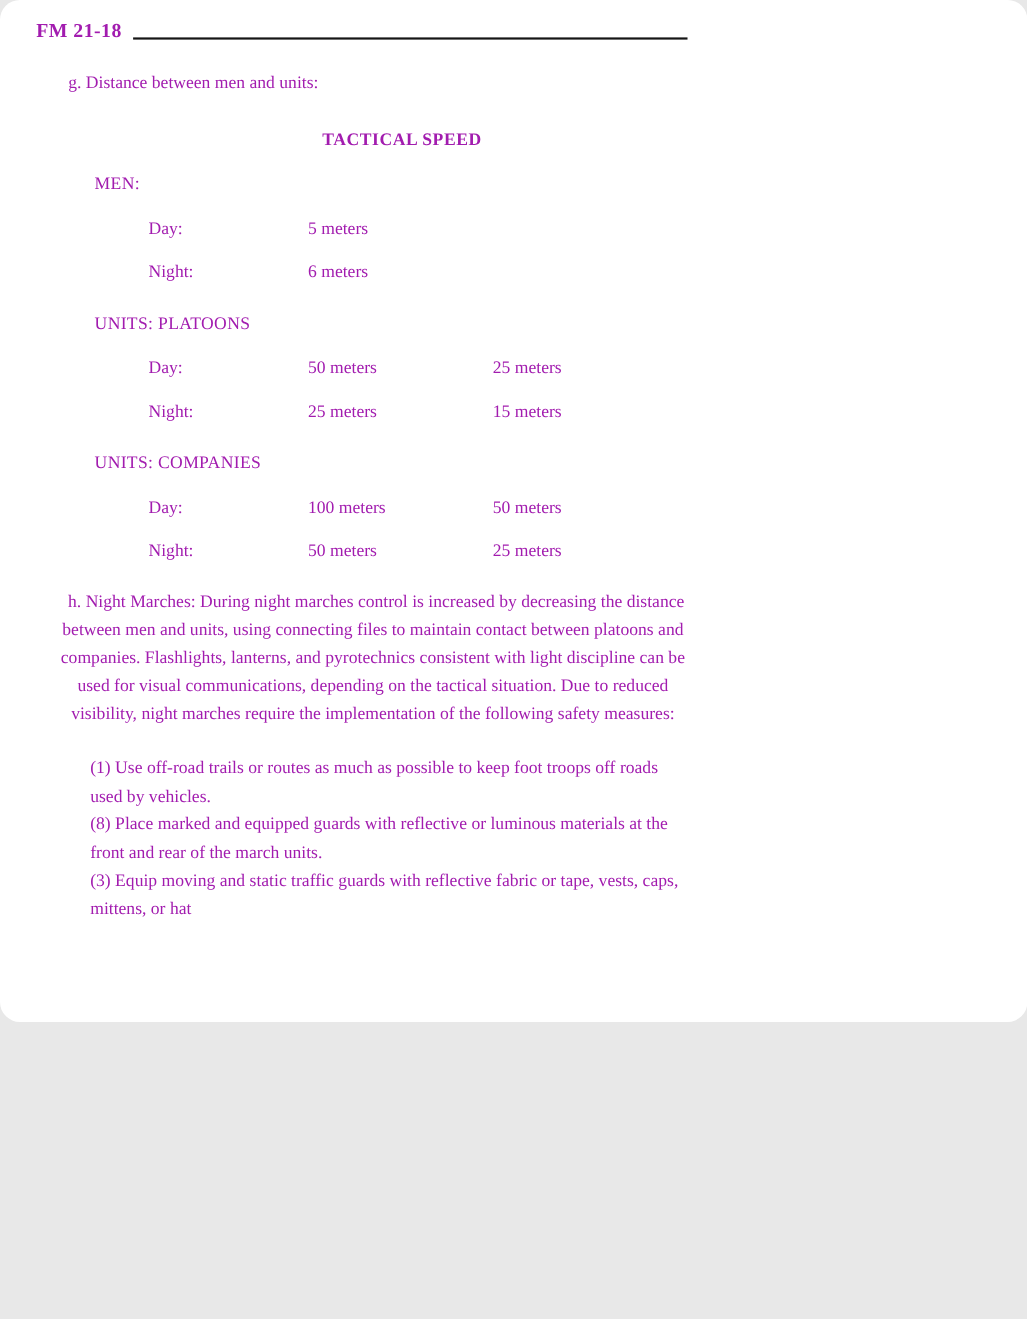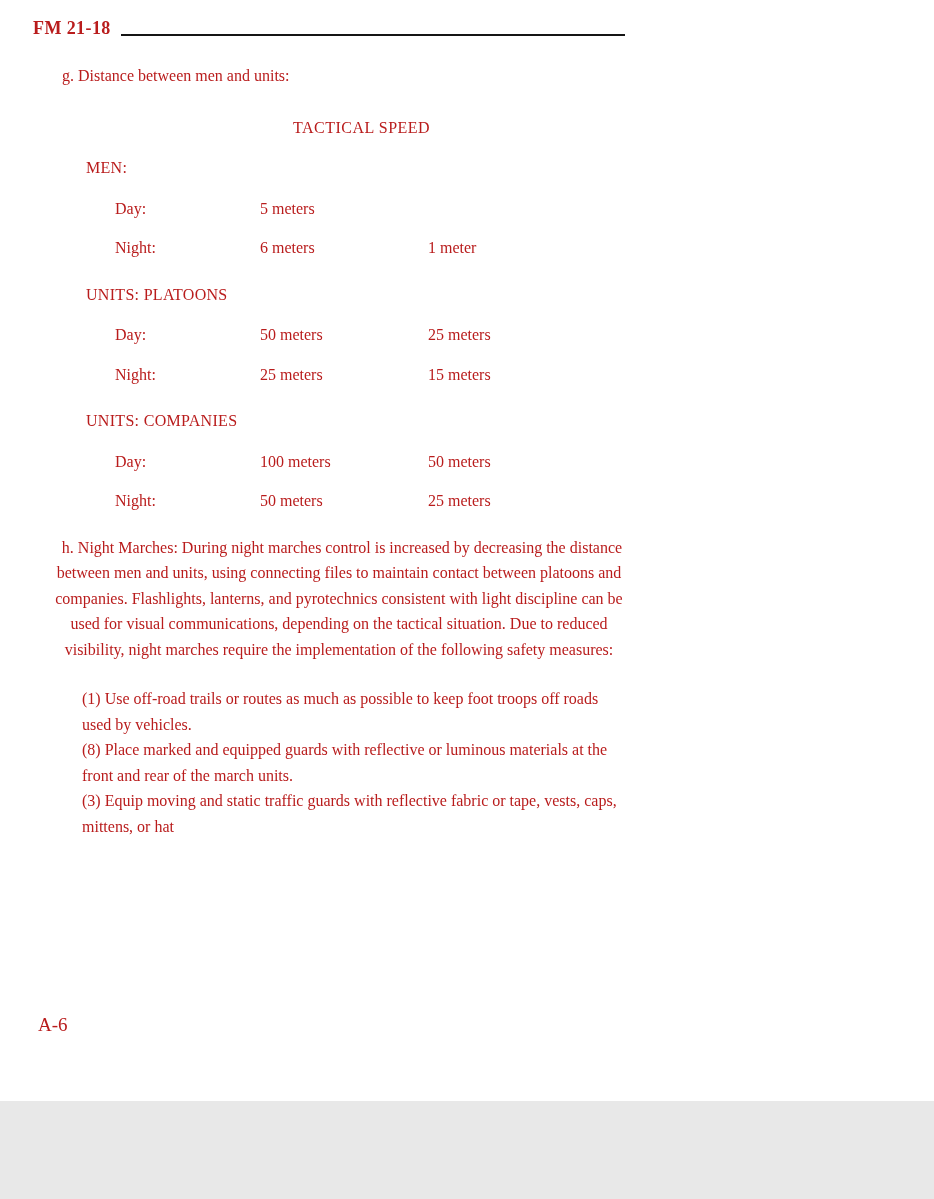--- a/index.html
+++ b/index.html
@@ -1,24 +1,25 @@
 <!DOCTYPE html>
 <html><head>
 <meta charset="utf-8">
 <style>
   html, body { margin: 0; padding: 0; background: #e8e8e8; }
   .page {
     position: relative;
     width: 934px;
-    height: 1101px;
+    height: 929px;
     margin: 0 auto;
     background: #ffffff;
-    color: #b91c1c;
+    color: #a21caf;
     font-family: "Liberation Serif", "DejaVu Serif", serif;
     overflow: hidden;
+    border-radius: 18px;
   }
 
   
   .doc-header {
     position: absolute;
     top: 18px;
     left: 33px;
     width: 592px;
     display: flex;
     align-items: flex-end;
@@ -50,34 +51,35 @@
   .para-g {
     margin: 0 0 26px 0;
     text-indent: 12px;
   }
 
   
   .table-title {
     margin: 0 0 0 243px;
     margin-bottom: 15px;
     letter-spacing: 0.5px;
+    font-weight: bold;
   }
   .section-heading {
     margin: 0 0 15px 36px;
     letter-spacing: 0.3px;
   }
   .table-section { margin-bottom: 21px; }
   .table-section.gap-top { margin-top: 10px; }
   .trow {
     display: grid;
     grid-template-columns: 145px 168px 1fr;
     padding-left: 65px;
     margin-bottom: 14px;
   }
-  .trow .cell { white-space: nowrap; }
+  .trow .cell { white-space: nowrap; margin-left: 20px; }
 
   
   .para-h {
     margin: 4px 0 0 0;
     text-indent: 6px;
     line-height: 25.6px;
     text-align: center;
   }
 
   
@@ -117,21 +119,20 @@
 
       <div class="table-section">
         <div class="section-heading">MEN:</div>
         <div class="trow">
           <span class="cell">Day:</span>
           <span class="cell">5 meters</span>
         </div>
         <div class="trow">
           <span class="cell">Night:</span>
           <span class="cell">6 meters</span>
-          <span class="cell">1 meter</span>
         </div>
       </div>
 
       <div class="table-section gap-top">
         <div class="section-heading">UNITS: PLATOONS</div>
         <div class="trow">
           <span class="cell">Day:</span>
           <span class="cell">50 meters</span>
           <span class="cell">25 meters</span>
         </div>

